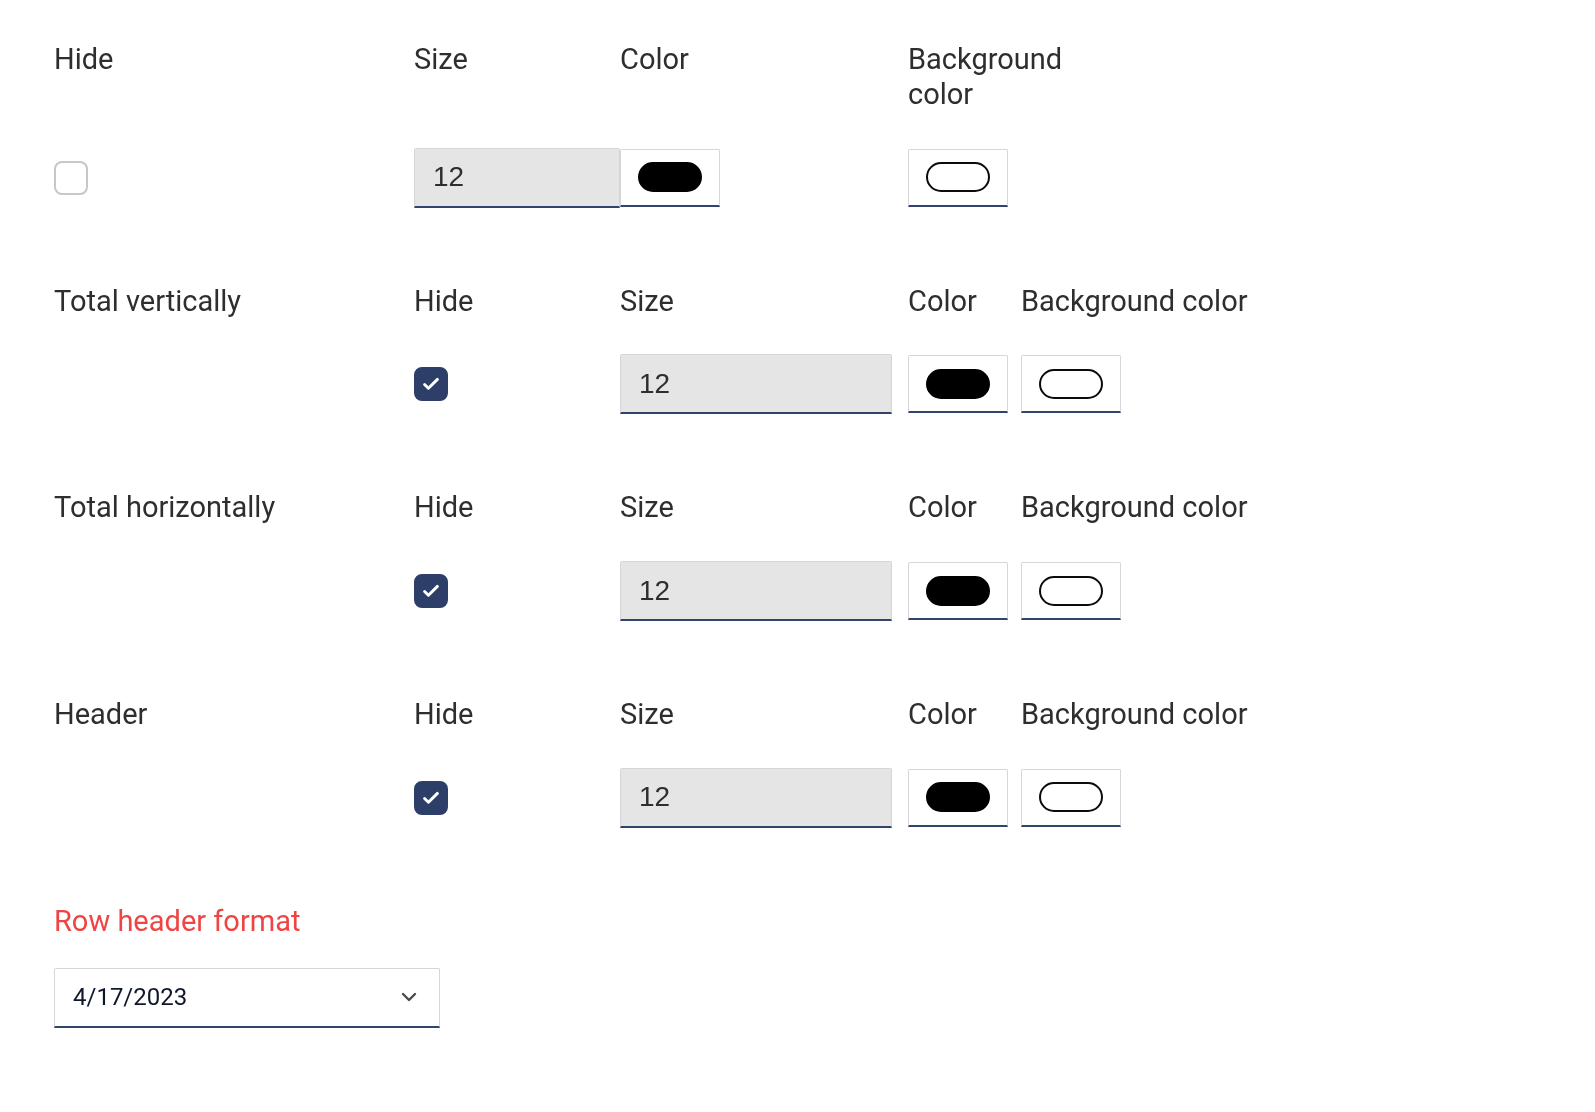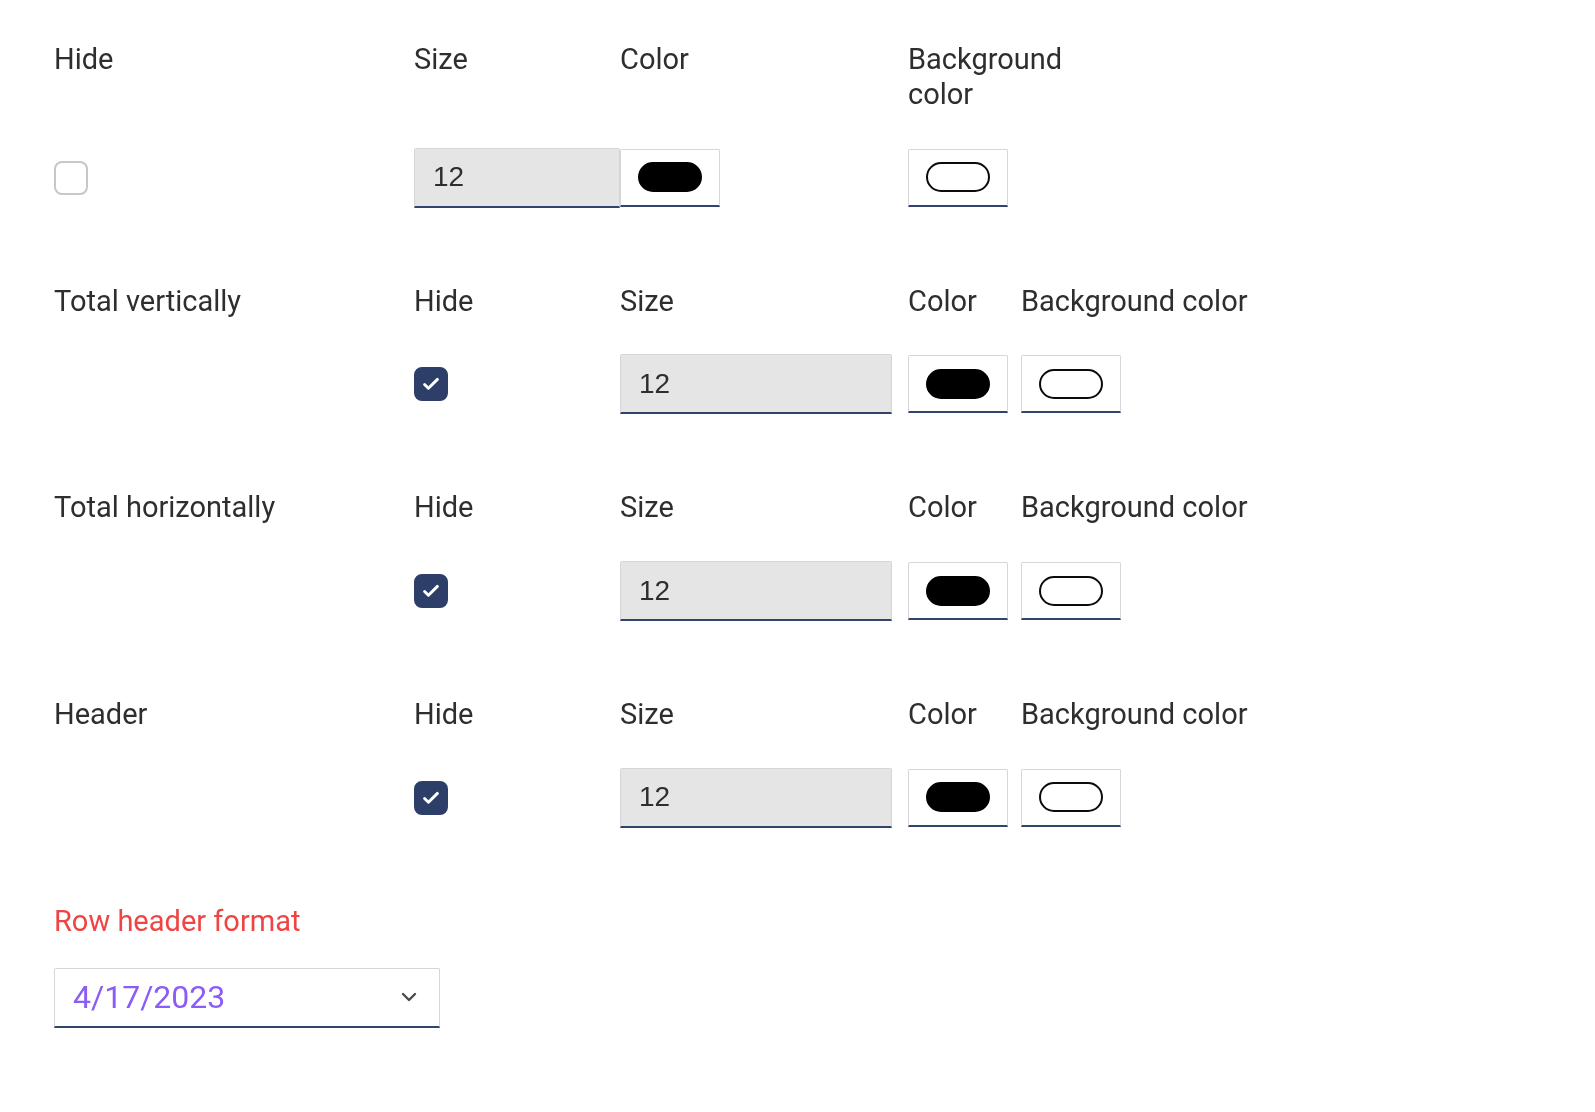--- a/index.html
+++ b/index.html
@@ -106,22 +106,22 @@
     border-bottom: 2.5px solid #32436d;
     border-radius: 2px 2px 0 0;
     display: flex;
     align-items: center;
     justify-content: space-between;
     padding: 0 18px;
     cursor: pointer;
     background: #fff;
   }
   .rh-select span {
-    font-size: 32px;
-    color: #8b5cf6;
+    font-size: 24px;
+    color: #0f172a;
   }
   .rh-select svg { width: 24px; height: 24px; }
 </style>
 </head>
 <body>
 
 <div class="page" id="page">
     <div class="row">
       <div class="col-label">Hide</div>
       <div class="col-label">Size</div>

